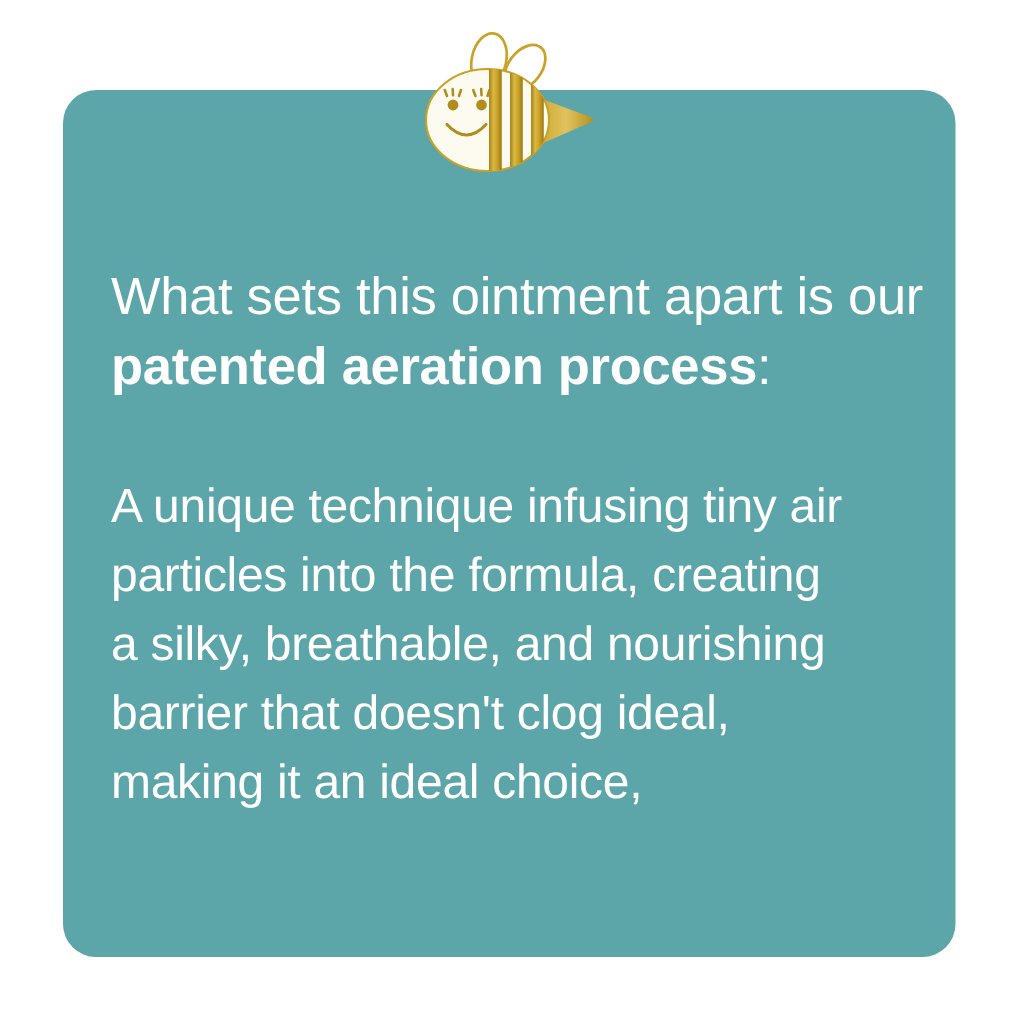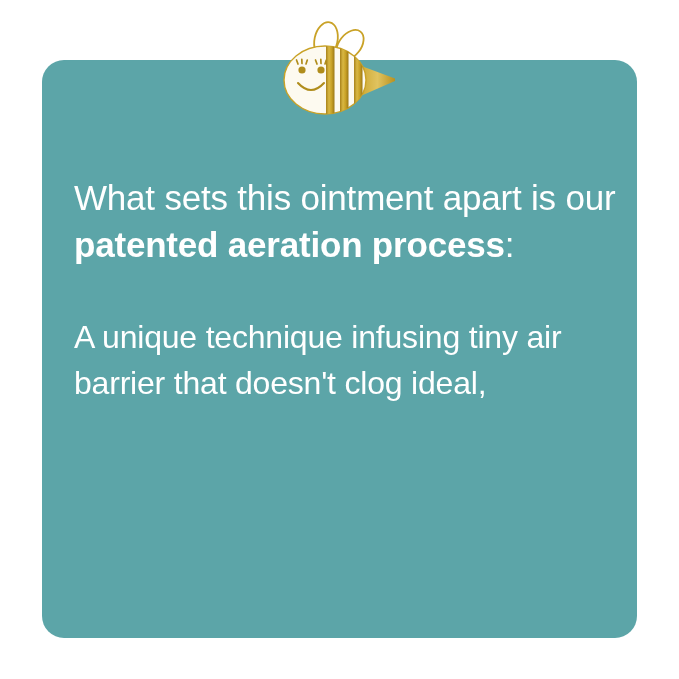--- a/index.html
+++ b/index.html
@@ -141,18 +141,21 @@
 
   <div class="text-block">
 
     <h1 class="headline">
       <span class="line">What sets this ointment apart is our</span>
       <span class="line"><span class="strong">patented aeration process</span><span>:</span></span>
     </h1>
 
     <p class="body-copy">
       <span class="line">A unique technique infusing tiny air</span>
+      <span class="line">particles into the formula, creating</span>
+      <span class="line">a silky, breathable, and nourishing</span>
       <span class="line">barrier that doesn't clog ideal,</span>
+      <span class="line">making it an ideal choice,</span>
     </p>
 
   </div>
 
 </div>
 
 </body></html>

